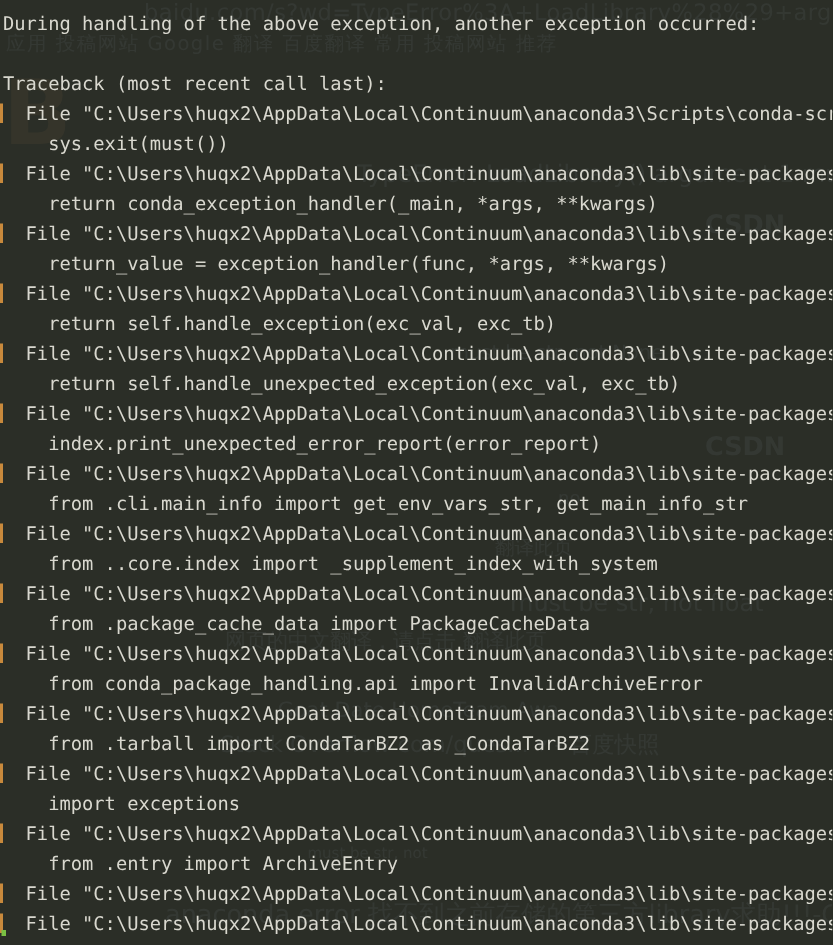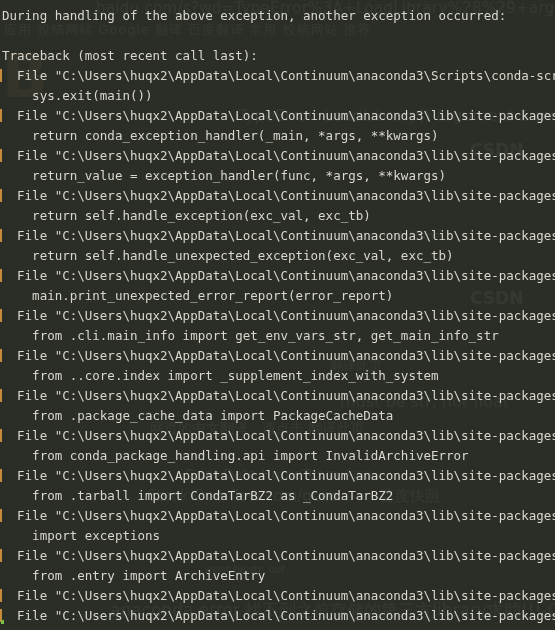--- a/index.html
+++ b/index.html
@@ -111,31 +111,31 @@
     <div class="wm wm-so">Stack Overflow com/ques... ▾ - 百度快照</div>
     <div class="wm wm-cs1">must be str, not</div>
     <div class="wm wm-bot">anaconda error 找不到之前存储的第三方library求助!!!-CSDN论</div>
   </div>
 
   <div id="lines">
       <div class="line">During handling of the above exception, another exception occurred:</div>
       <div class="line blank"></div>
       <div class="line">Traceback (most recent call last):</div>
       <div class="line marker">  File "C:\Users\huqx2\AppData\Local\Continuum\anaconda3\Scripts\conda-script.py", line 12, in &lt;module&gt;</div>
-      <div class="line">    sys.exit(main())</div>
+      <div class="line">    sys.exit(must())</div>
       <div class="line marker">  File "C:\Users\huqx2\AppData\Local\Continuum\anaconda3\lib\site-packages\conda\cli\main.py", line 150, in main</div>
       <div class="line">    return conda_exception_handler(_main, *args, **kwargs)</div>
       <div class="line marker">  File "C:\Users\huqx2\AppData\Local\Continuum\anaconda3\lib\site-packages\conda\exceptions.py", line 1374, in conda_exception_handler</div>
       <div class="line">    return_value = exception_handler(func, *args, **kwargs)</div>
       <div class="line marker">  File "C:\Users\huqx2\AppData\Local\Continuum\anaconda3\lib\site-packages\conda\exceptions.py", line 1075, in __call__</div>
       <div class="line">    return self.handle_exception(exc_val, exc_tb)</div>
       <div class="line marker">  File "C:\Users\huqx2\AppData\Local\Continuum\anaconda3\lib\site-packages\conda\exceptions.py", line 1119, in handle_exception</div>
       <div class="line">    return self.handle_unexpected_exception(exc_val, exc_tb)</div>
       <div class="line marker">  File "C:\Users\huqx2\AppData\Local\Continuum\anaconda3\lib\site-packages\conda\exceptions.py", line 1130, in handle_unexpected_exception</div>
-      <div class="line">    main.print_unexpected_error_report(error_report)</div>
+      <div class="line">    index.print_unexpected_error_report(error_report)</div>
       <div class="line marker">  File "C:\Users\huqx2\AppData\Local\Continuum\anaconda3\lib\site-packages\conda\exceptions.py", line 1202, in print_unexpected_error_report</div>
       <div class="line">    from .cli.main_info import get_env_vars_str, get_main_info_str</div>
       <div class="line marker">  File "C:\Users\huqx2\AppData\Local\Continuum\anaconda3\lib\site-packages\conda\cli\main_info.py", line 19, in &lt;module&gt;</div>
       <div class="line">    from ..core.index import _supplement_index_with_system</div>
       <div class="line marker">  File "C:\Users\huqx2\AppData\Local\Continuum\anaconda3\lib\site-packages\conda\core\index.py", line 13, in &lt;module&gt;</div>
       <div class="line">    from .package_cache_data import PackageCacheData</div>
       <div class="line marker">  File "C:\Users\huqx2\AppData\Local\Continuum\anaconda3\lib\site-packages\conda\core\package_cache_data.py", line 12, in &lt;module&gt;</div>
       <div class="line">    from conda_package_handling.api import InvalidArchiveError</div>
       <div class="line marker">  File "C:\Users\huqx2\AppData\Local\Continuum\anaconda3\lib\site-packages\conda_package_handling\api.py", line 3, in &lt;module&gt;</div>
       <div class="line">    from .tarball import CondaTarBZ2 as _CondaTarBZ2</div>

